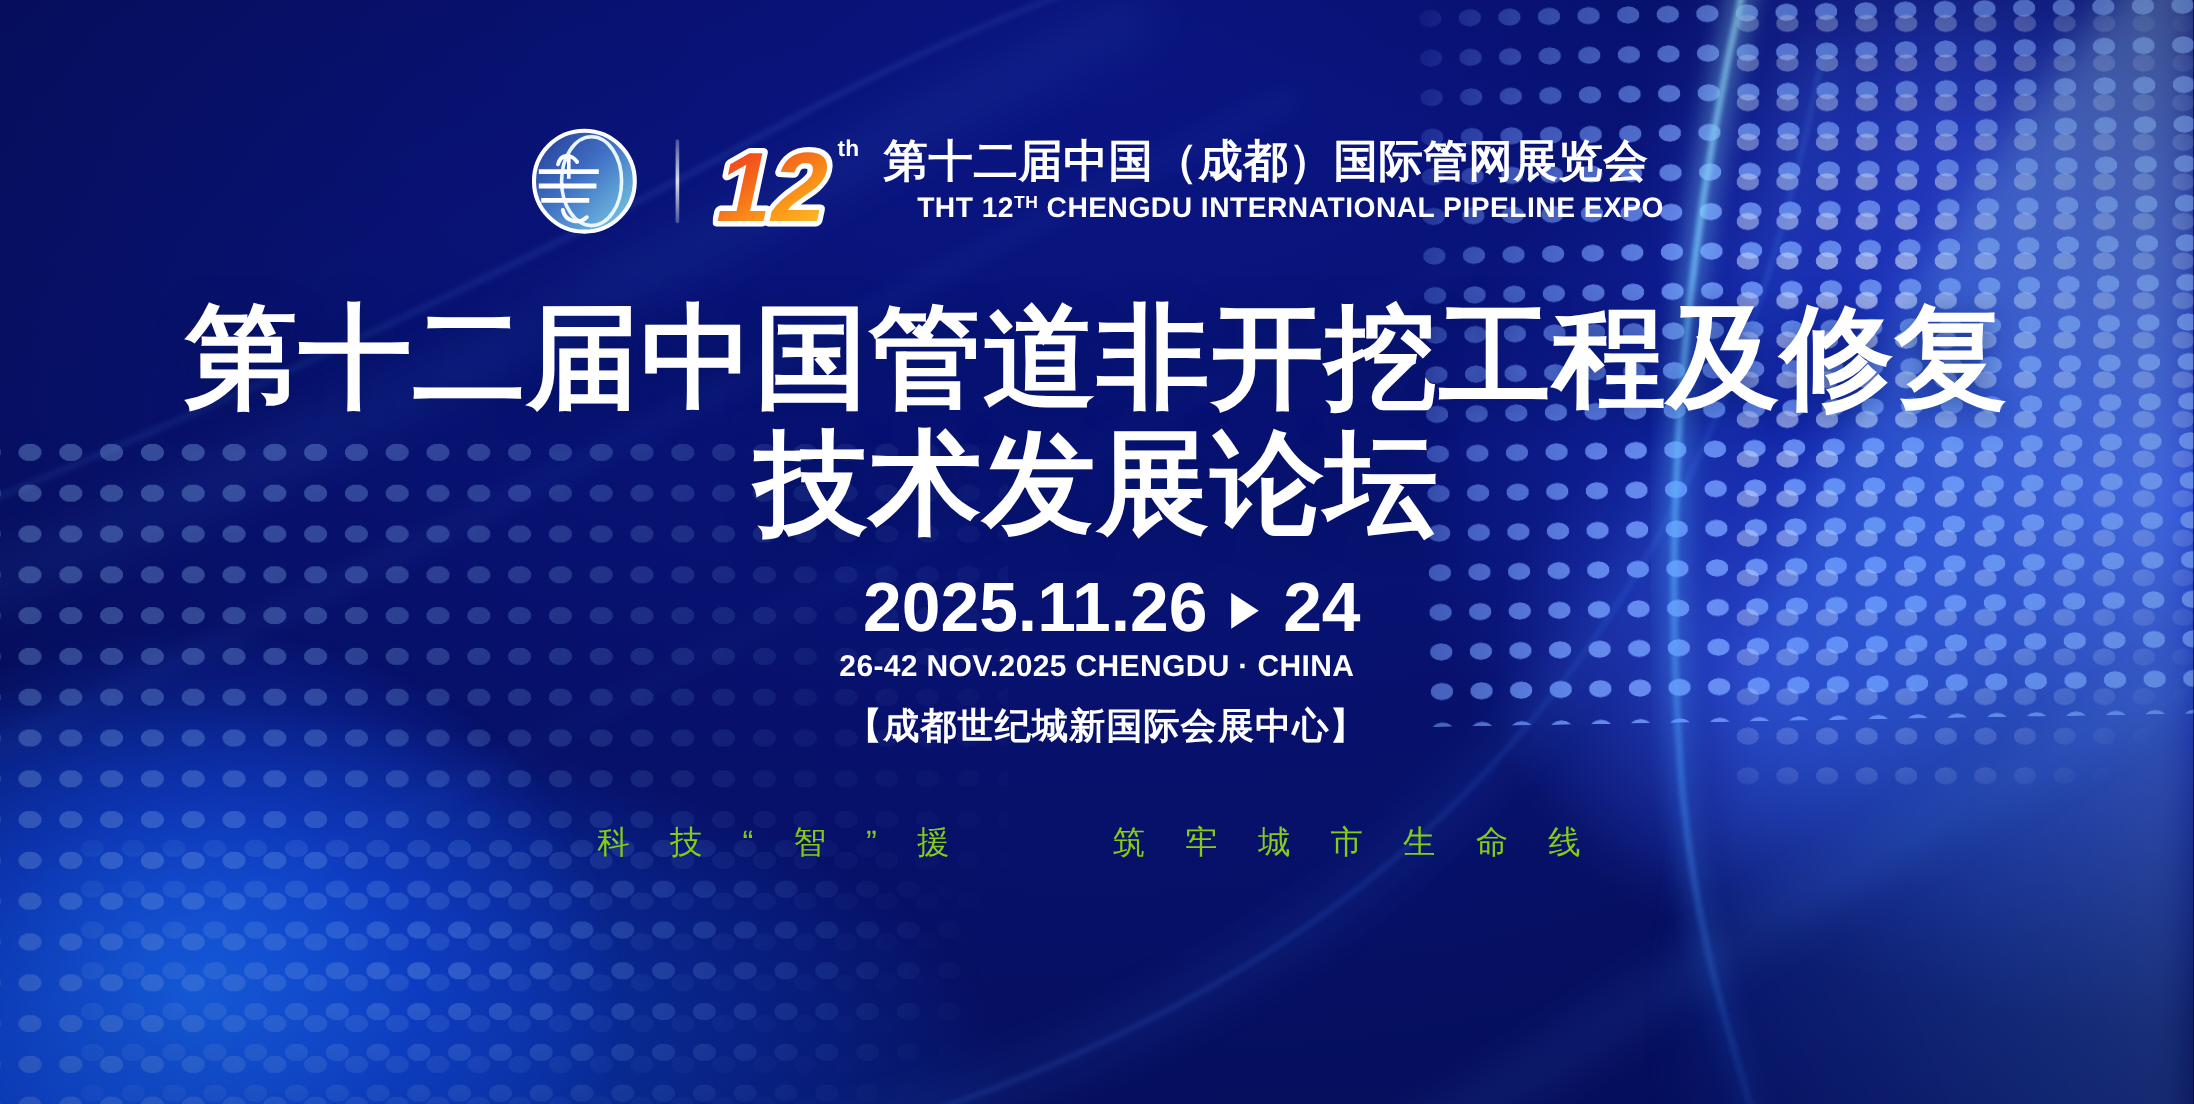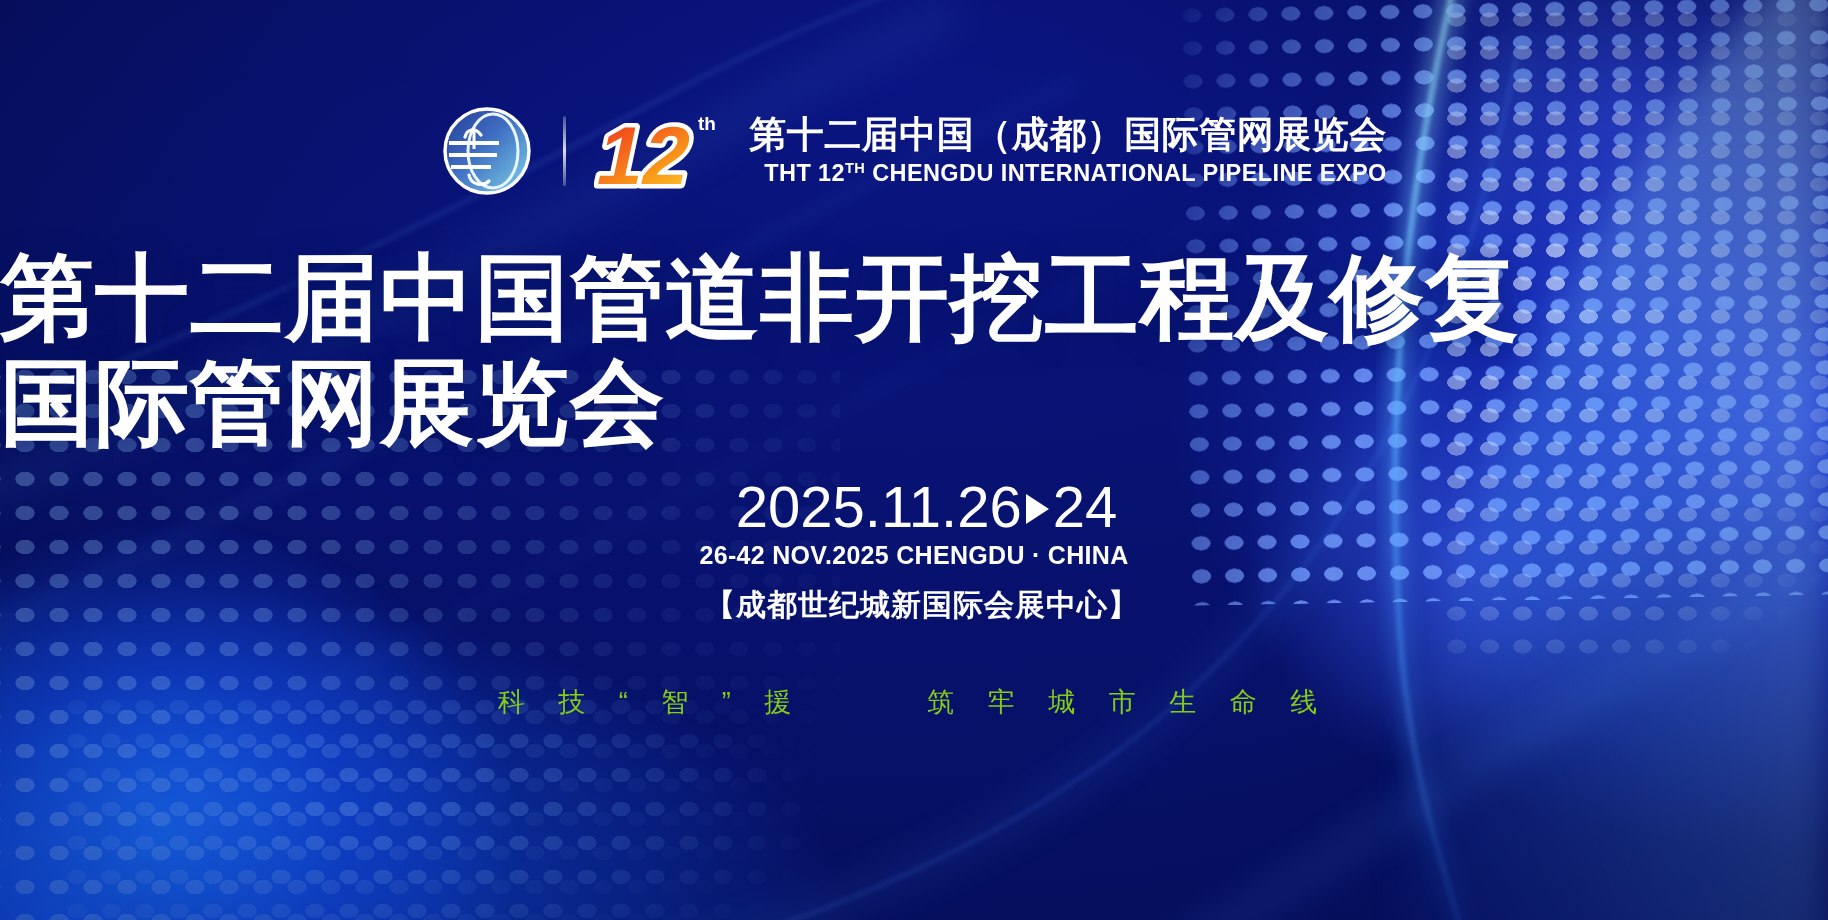--- a/index.html
+++ b/index.html
@@ -101,54 +101,54 @@
     position:absolute; left:0; right:0; top:104px;
     display:flex; justify-content:center; align-items:center; gap:0;
   }
   .emblem{ width:92px; height:92px; flex:0 0 auto; }
   .divider{
     width:3px; height:70px; margin:0 28px 0 30px;
     background:linear-gradient(180deg, rgba(255,255,255,.25), rgba(255,255,255,.85), rgba(255,255,255,.25));
     border-radius:2px; flex:0 0 auto;
   }
   .twelve{ width:128px; height:94px; flex:0 0 auto; margin-right:14px; }
-  .lockup-text{ display:flex; flex-direction:column; justify-content:center;text-align:right; }
+  .lockup-text{ display:flex; flex-direction:column; justify-content:center; }
   .lockup-cn{
     font-family:"Liberation Sans","DejaVu Sans",sans-serif;
     font-size:37px; font-weight:bold; color:#fff; letter-spacing:.5px;
     line-height:1.12; white-space:nowrap;
   }
   .lockup-en{
     font-family:"Liberation Sans","DejaVu Sans",sans-serif;
     font-size:23.5px; font-weight:bold; color:#fff; letter-spacing:.4px;
     line-height:1.25; margin-top:3px; white-space:nowrap;margin-left:28px;
   }
   .lockup-en sup{ font-size:.62em; vertical-align:.55em; }
 
   
   .title{
     position:absolute; left:0; right:0; top:245px;
-    text-align:left;
+    text-align:center;
     font-family:"Liberation Sans","DejaVu Sans",sans-serif;
     font-weight:bold; color:#fff;
     font-size:94px; line-height:1.12;
     letter-spacing:1px;
     text-shadow:0 4px 26px rgba(0,20,90,.55);
   }
   .title .l1{ display:block; }
   .title .l2{ display:block; }
 
   
   .dateline{
     position:absolute; left:0; right:0; top:473px;
     text-align:center;
     font-family:"Liberation Sans","DejaVu Sans",sans-serif;
-    font-size:58px; font-weight:normal; color:#fff;
+    font-size:58px; font-weight:bold; color:#fff;
     letter-spacing:0px;
-    display:flex; align-items:center; justify-content:center; gap:4px;padding-left:25px;
+    display:flex; align-items:center; justify-content:center; gap:20px;padding-left:25px;
   }
   .tri{
     width:0;height:0;
     border-left:23px solid #fff;
     border-top:15px solid transparent;
     border-bottom:15px solid transparent;
     margin-top:4px;
   }
   .date-en{
     position:absolute; left:0; right:0; top:541px;
@@ -292,21 +292,21 @@
 
       <span class="lockup-text">
         <span class="lockup-cn">第十二届中国（成都）国际管网展览会</span>
         <span class="lockup-en"><span>THT 12</span><sup>TH</sup><span> CHENGDU INTERNATIONAL PIPELINE EXPO</span></span>
       </span>
 
     </div>
 
     <div class="title">
       <span class="l1">第十二届中国管道非开挖工程及修复</span>
-      <span class="l2">国际管网展览会</span>
+      <span class="l2">技术发展论坛</span>
     </div>
 
     <div class="dateline">
       <span>2025.11.26</span>
       <span class="tri"></span>
       <span>24</span>
     </div>
 
     <div class="date-en">26-42 NOV.2025 CHENGDU · CHINA</div>
 

